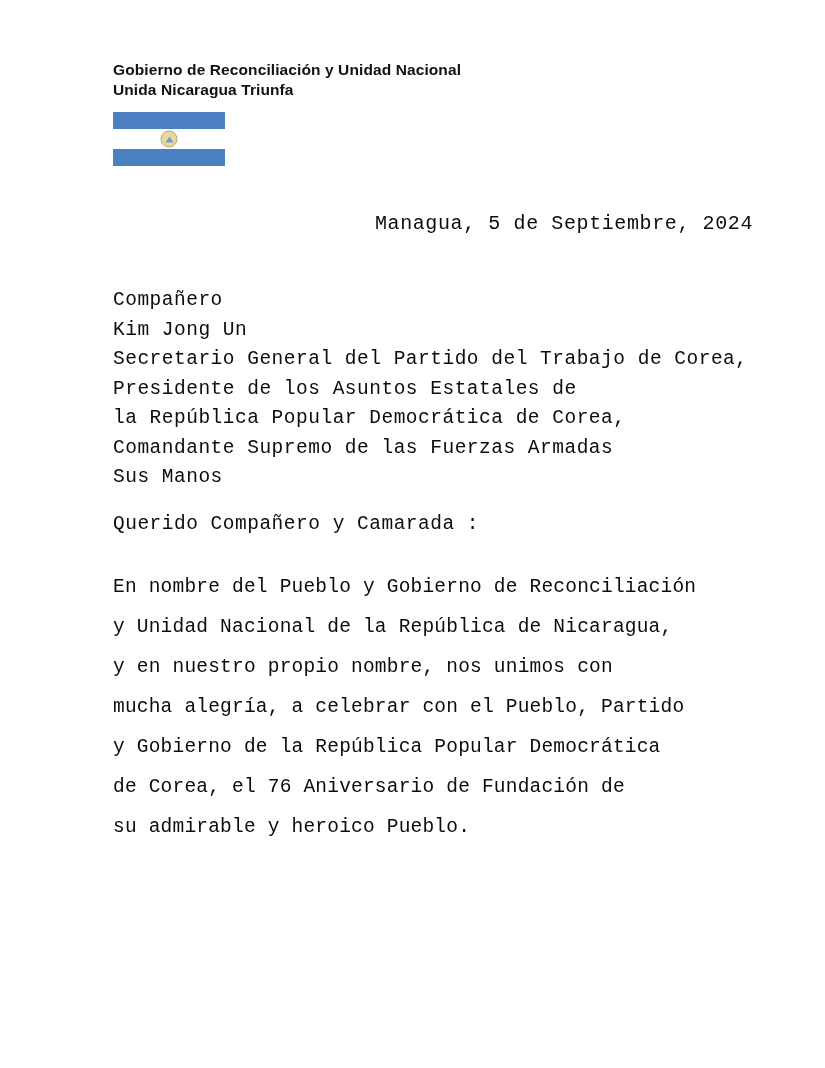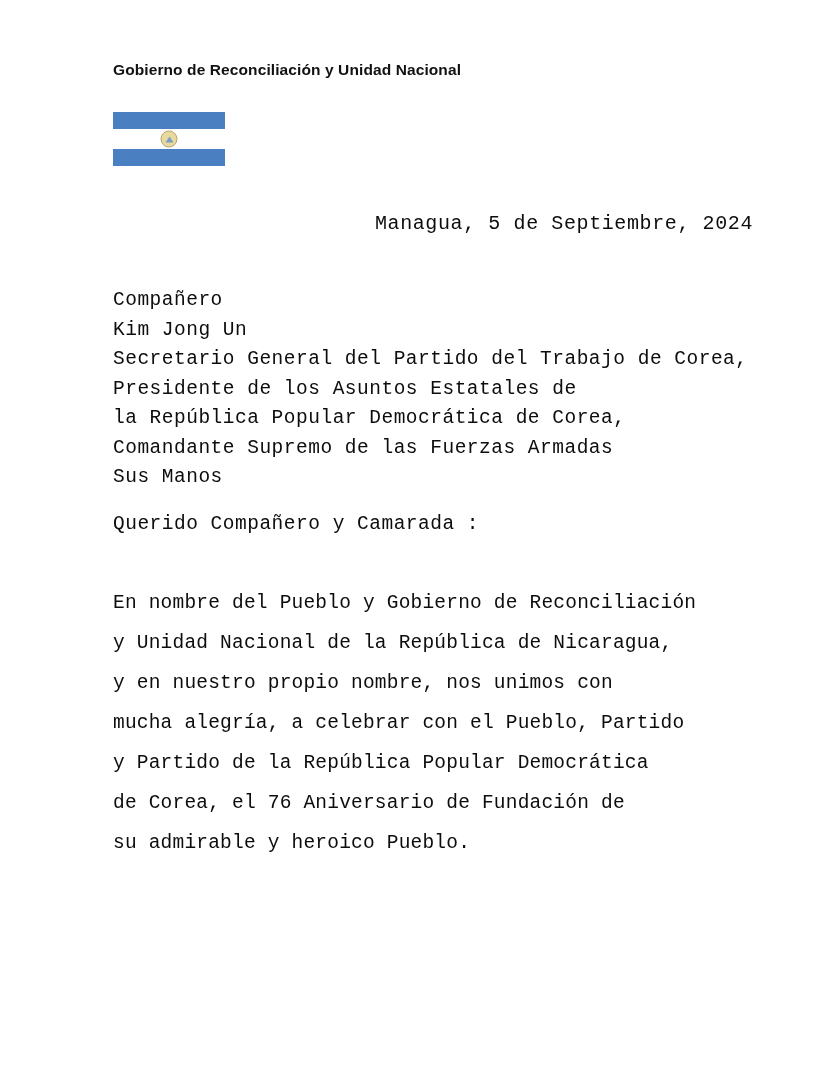--- a/index.html
+++ b/index.html
@@ -95,41 +95,42 @@
   }
   .addressee {
     letter-spacing: 0.5px;
     line-height: 29.5px;
     margin-bottom: 17px;
   }
   .addressee div { white-space: nowrap; }
   .salutation {
     letter-spacing: 0.5px;
     line-height: 29px;
-    margin-bottom: 44px;
+    margin-bottom: 28px;
     white-space: nowrap;
   }
   .paragraph {
     line-height: 40px;
     letter-spacing: 0.2px;
     text-align: justify;
     text-justify: inter-word;
     width: 620px;
   }
   .paragraph > div {
     display: block;
   }
 </style>
 </head>
 <body>
 
 <div class="page">
 
   <div class="letterhead">
     <div class="letterhead-line">Gobierno de Reconciliación y Unidad Nacional</div>
+    <div class="letterhead-line">Unida Nicaragua Triunfa</div>
   </div>
 
   <div class="flag">
     <div class="flag-stripe top"></div>
     <div class="flag-emblem"></div>
     <div class="flag-stripe bottom"></div>
   </div>
 
   <div class="body-text">
 
@@ -145,20 +146,20 @@
       <div>Sus Manos</div>
     </div>
 
     <div class="salutation">Querido Compañero y Camarada :</div>
 
     <div class="paragraph">
       <div>En nombre del Pueblo y Gobierno de Reconciliación</div>
       <div>y Unidad Nacional de la República de Nicaragua,</div>
       <div>y en nuestro propio nombre, nos unimos con</div>
       <div>mucha alegría, a celebrar con el Pueblo, Partido</div>
-      <div>y Partido de la República Popular Democrática</div>
+      <div>y Gobierno de la República Popular Democrática</div>
       <div>de Corea, el 76 Aniversario de Fundación de</div>
       <div>su admirable y heroico Pueblo.</div>
     </div>
 
   </div>
 
 </div>
 
 </body></html>

